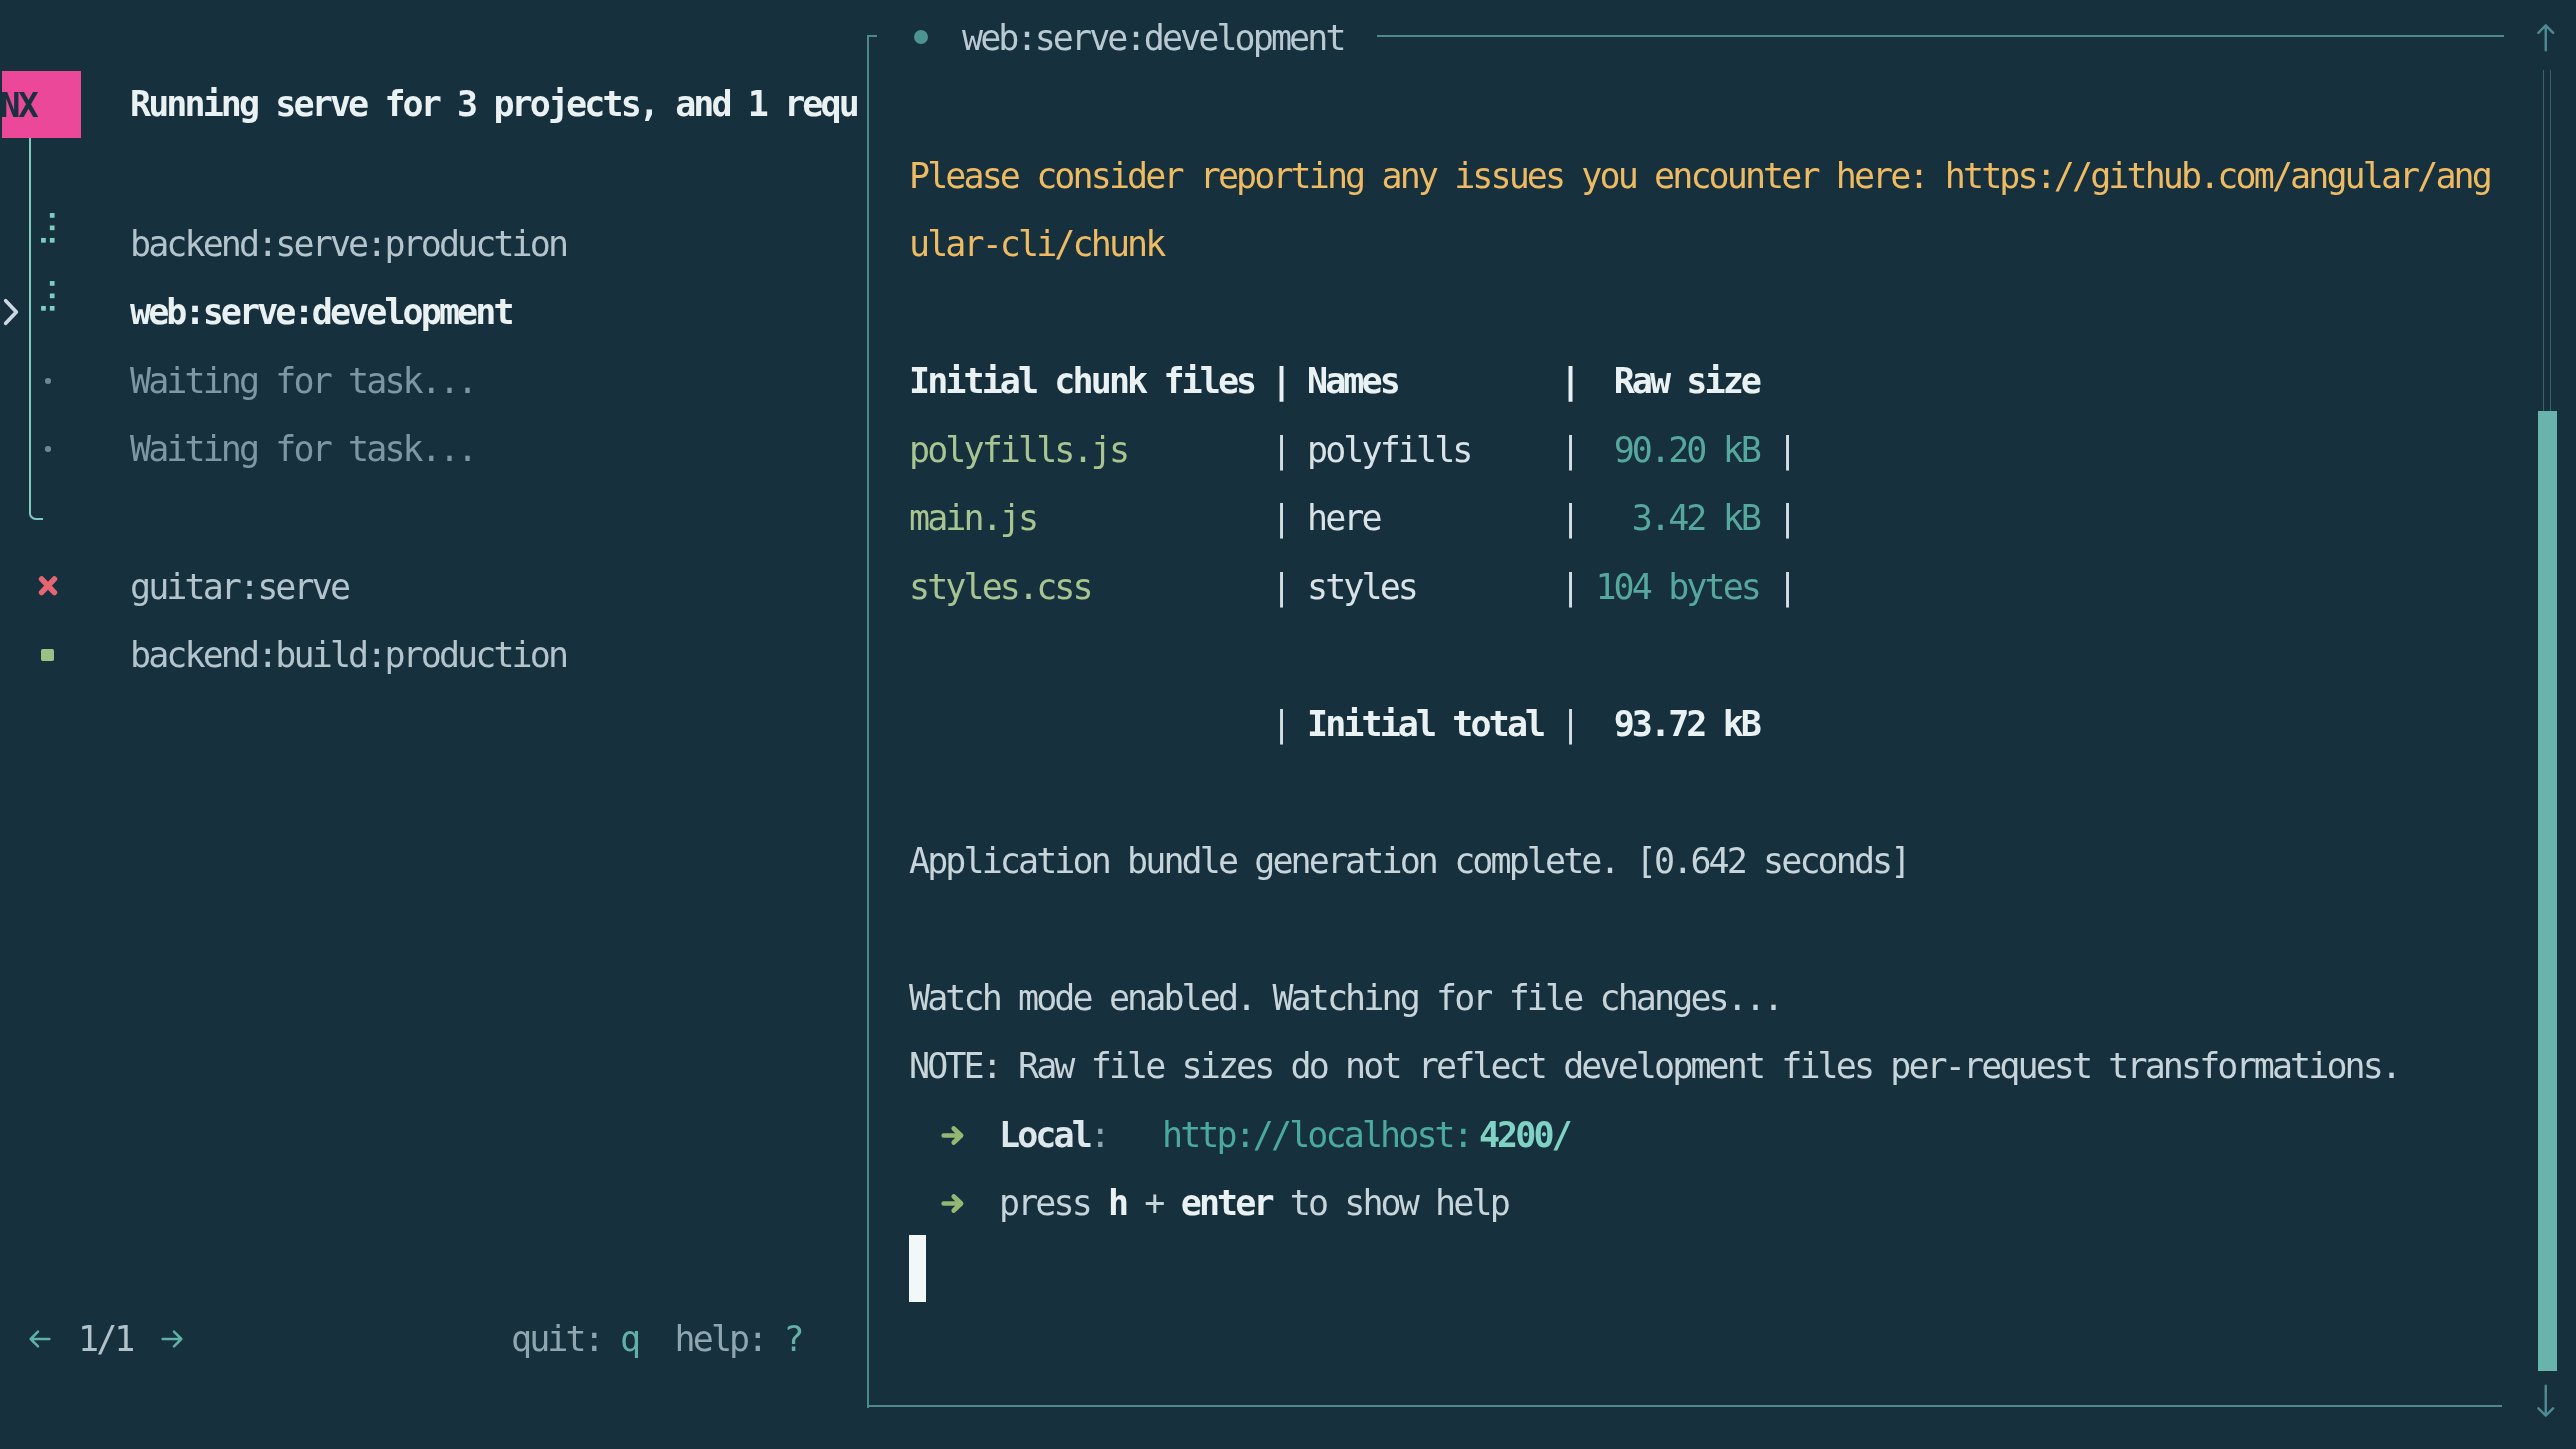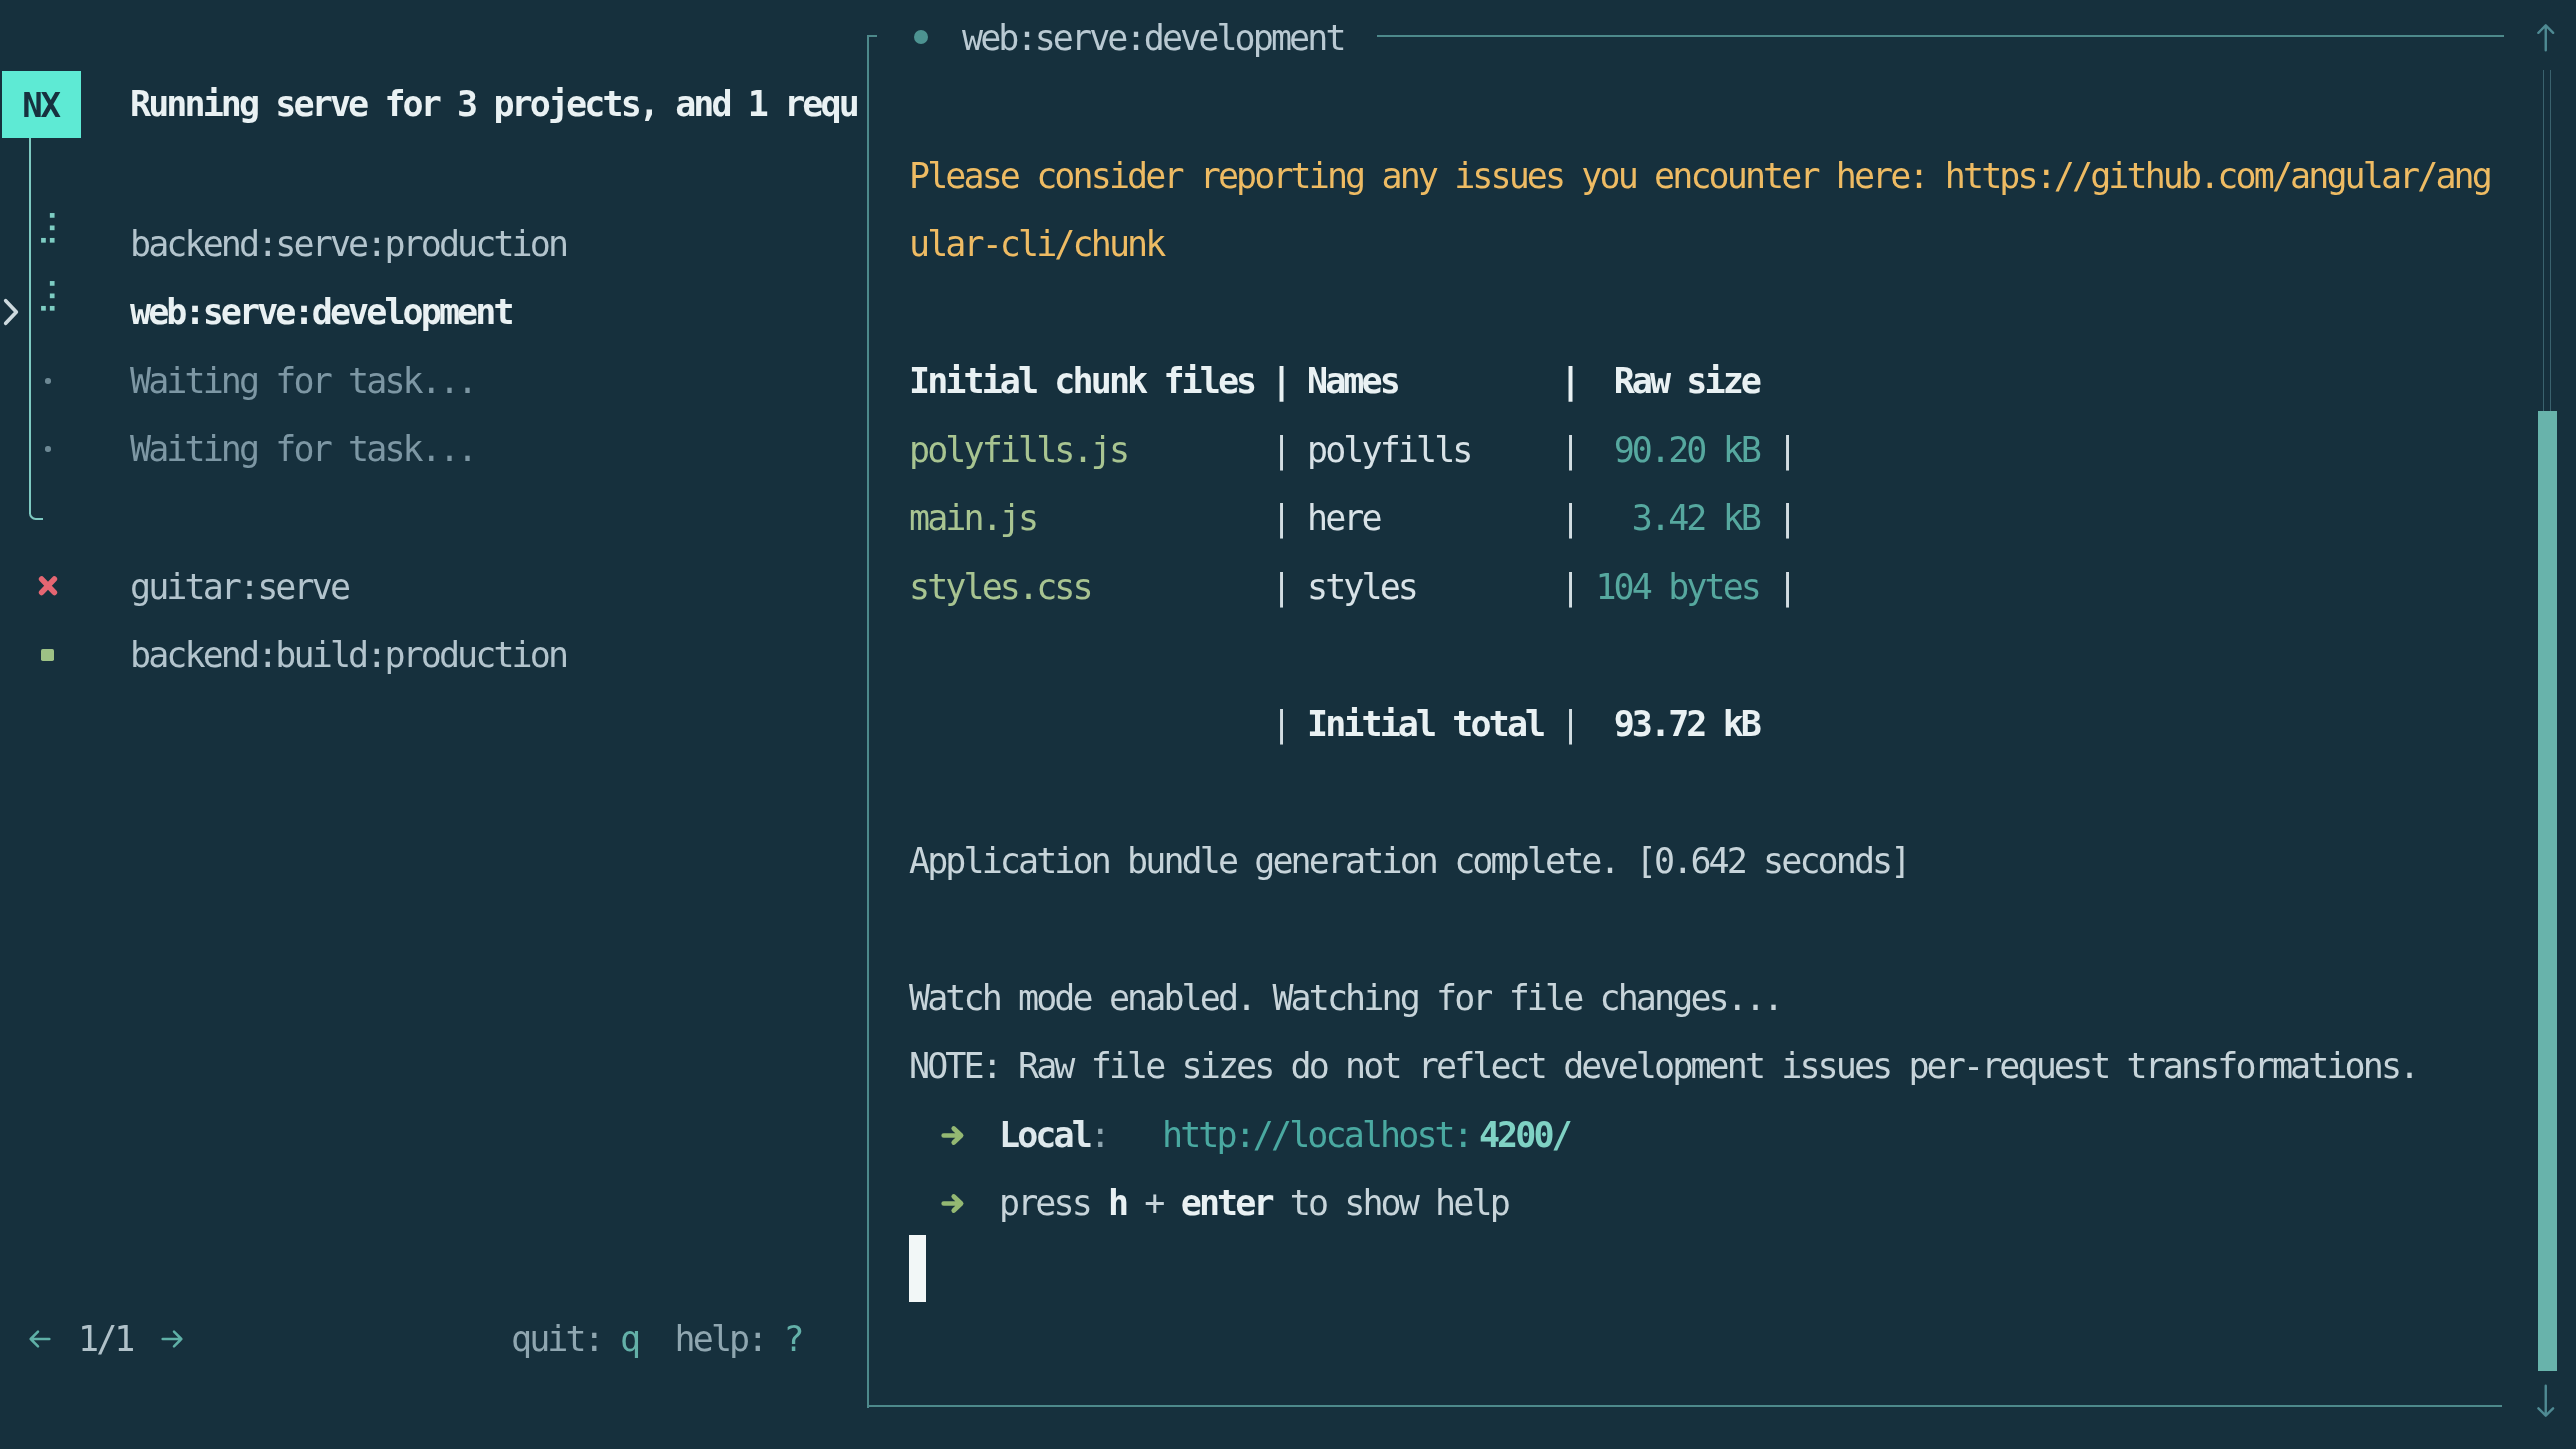--- a/index.html
+++ b/index.html
@@ -25,22 +25,22 @@
   .c-key{color:#63b0a8;}
   .c-pager{color:#b0c1c9;}
   .right-align{text-align:right;}
   svg{position:absolute;display:block;}
 </style>
 </head>
 <body>
 
 <div class="screen">
 
-  <div style="position:absolute;left:2px;top:71px;width:79px;height:67px;background:#5eead4;
-              display:flex;align-items:center;justify-content:center;">
+  <div style="position:absolute;left:2px;top:71px;width:79px;height:67px;background:#ec4899;
+              display:flex;align-items:center;justify-content:flex-start;">
     <span style="font-weight:bold;color:#17313f;font-size:34px;letter-spacing:-2.1px;margin-left:-2px;">NX</span>
   </div>
   <div style="position:absolute;left:28.5px;top:138px;width:12px;height:380px;
               border-left:2.3px solid #7ec9c1;border-bottom:2.3px solid #7ec9c1;
               border-bottom-left-radius:6.7px;"></div>
 
   <div class="line b c-white" style="left:130px;top:70px;">Running serve for 3 projects, and 1 requ</div>
 
   <div class="line c-task" style="left:130px;top:210px;">backend:serve:production</div>
   <svg width="19" height="35" viewBox="0 0 28 52" style="left:39px;top:209px;">
@@ -138,21 +138,21 @@
     <div class="line" style="left:0;top:690px;width:2576px;">
       <span class="seg c-pipe" style="left:1271px;">|</span>
       <span class="seg b c-white" style="left:1307px;">Initial total</span>
       <span class="seg c-pipe" style="left:1560px;">|</span>
       <span class="seg b c-white right-align" style="left:1409px;width:350px;">93.72 kB</span>
     </div>
   </div>
 
   <div class="line c-body" style="left:909px;top:827px;">Application bundle generation complete. [0.642 seconds]</div>
   <div class="line c-body" style="left:909px;top:964px;">Watch mode enabled. Watching for file changes...</div>
-  <div class="line c-body" style="left:909px;top:1032px;">NOTE: Raw file sizes do not reflect development issues per-request transformations.</div>
+  <div class="line c-body" style="left:909px;top:1032px;">NOTE: Raw file sizes do not reflect development files per-request transformations.</div>
 
   <svg width="25.5" height="23" viewBox="0 0 38 34" style="left:941px;top:1124px;">
     <path d="M4 17 H28 M19 6.5 L30 17 L19 27.5" fill="none" stroke="#94b873" stroke-width="7" stroke-linecap="round" stroke-linejoin="round"></path>
   </svg>
   <div class="line" style="left:0;top:1101px;width:2576px;">
     <span class="seg" style="left:999px;"><span class="b" style="color:#dee8ec;">Local</span><span class="c-gray">:</span></span>
     <span class="seg" style="left:1162px;"><span class="c-url">http://localhost:</span><span class="b c-urlport">4200/</span></span>
   </div>
 
   <svg width="25.5" height="23" viewBox="0 0 38 34" style="left:941px;top:1192px;">

